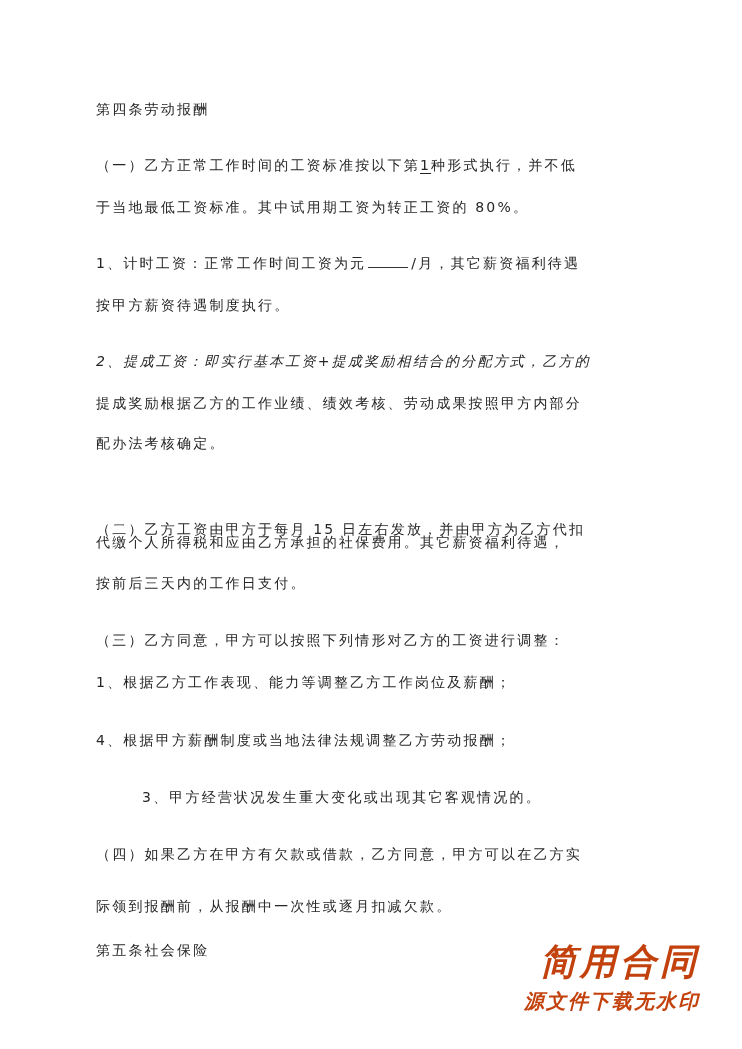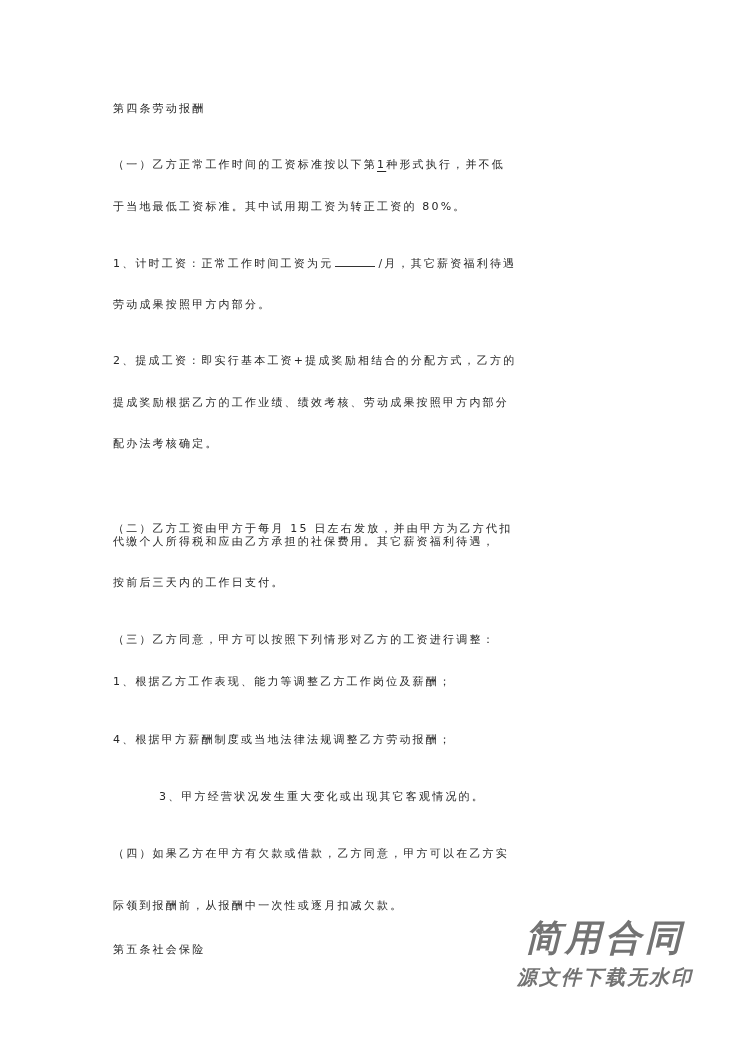--- a/index.html
+++ b/index.html
@@ -18,46 +18,46 @@
     .page {
       position: absolute;
       left: 0;
       top: 0;
       width: 742px;
       height: 1049px;
       background: #ffffff;
     }
     .line {
       position: absolute;
-      left: 113px;
-      font-size: 11px;
+      left: 96px;
+      font-size: 14px;
       letter-spacing: 2.2px;
       white-space: nowrap;
       line-height: 22px;
       color: #262626;
     }
     .u {
       text-decoration: underline;
       text-underline-offset: 3px;
     }
     .blank {
       display: inline-block;
       width: 40px;
       border-bottom: 1px solid #333333;
       height: 14px;
       margin: 0 3px 0 2px;
       vertical-align: baseline;
     }
     .watermark {
       position: absolute;
       left: 510px;
-      top: 918px;
+      top: 942px;
       width: 190px;
-      text-align: center;
-      color: #737373;
+      text-align: right;
+      color: #c2410c;
       font-style: italic;
       font-weight: bold;
       font-family: "DejaVu Sans", sans-serif;
     }
     .wm-main {
       font-size: 36px;
       letter-spacing: 4px;
       line-height: 40px;
     }
     .wm-sub {
@@ -75,23 +75,23 @@
   <div class="line" style="top:98px;">第四条劳动报酬</div>
 
   <div class="line" style="top:154px;">
     <span>（一）乙方正常工作时间的工资标准按以下第</span><span class="u">1</span><span>种形式执行，并不低</span>
   </div>
   <div class="line" style="top:196px;">于当地最低工资标准。其中试用期工资为转正工资的 80%。</div>
 
   <div class="line" style="top:252px;">
     <span>1、计时工资：正常工作时间工资为元</span><span class="blank"></span><span>/月，其它薪资福利待遇</span>
   </div>
-  <div class="line" style="top:294px;">劳动成果按照甲方内部分。</div>
+  <div class="line" style="top:294px;">按甲方薪资待遇制度执行。</div>
 
-  <div class="line" style="top:350px;">2、提成工资：即实行基本工资+提成奖励相结合的分配方式，乙方的</div>
+  <div class="line" style="top:350px;font-style:italic;">2、提成工资：即实行基本工资+提成奖励相结合的分配方式，乙方的</div>
   <div class="line" style="top:392px;">提成奖励根据乙方的工作业绩、绩效考核、劳动成果按照甲方内部分</div>
   <div class="line" style="top:433px;font-family:Liberation Mono, monospace;">配办法考核确定。</div>
 
   <div class="line" style="top:490px;margin-top:28px;">（二）乙方工资由甲方于每月 15 日左右发放，并由甲方为乙方代扣</div>
   <div class="line" style="top:531px;">代缴个人所得税和应由乙方承担的社保费用。其它薪资福利待遇，</div>
   <div class="line" style="top:572px;">按前后三天内的工作日支付。</div>
 
   <div class="line" style="top:629px;">（三）乙方同意，甲方可以按照下列情形对乙方的工资进行调整：</div>
 
   <div class="line" style="top:671px;">1、根据乙方工作表现、能力等调整乙方工作岗位及薪酬；</div>

